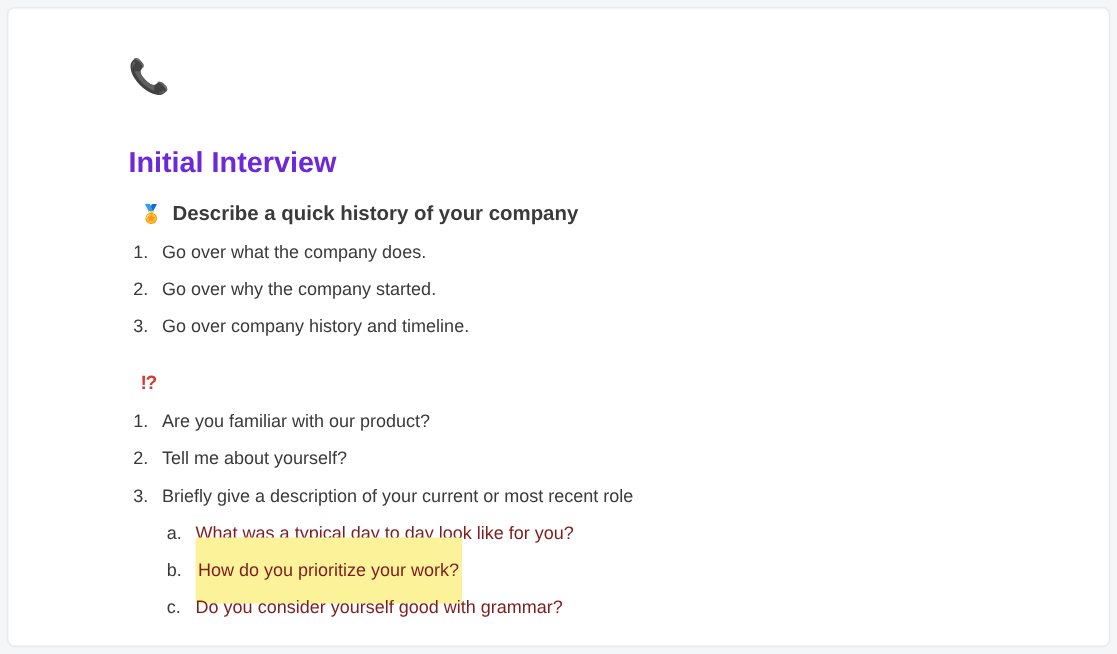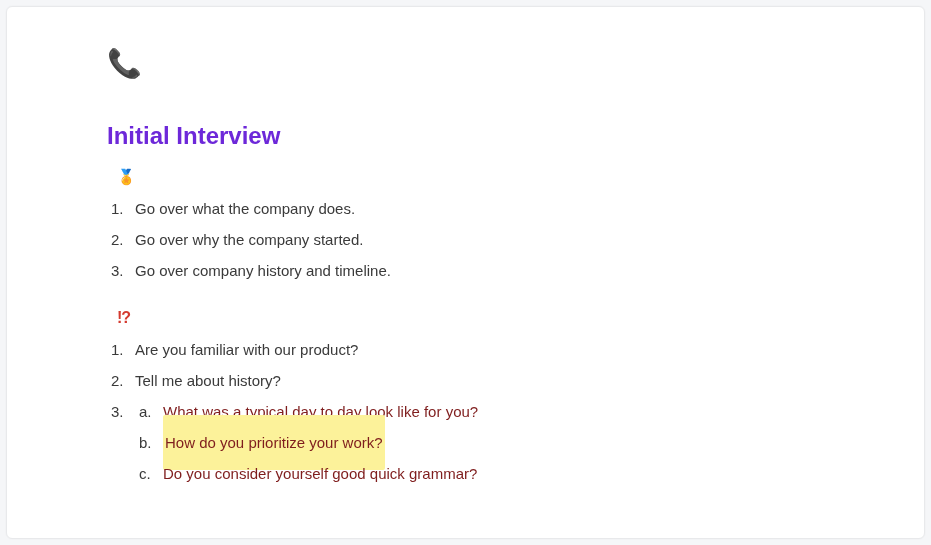--- a/index.html
+++ b/index.html
@@ -113,37 +113,39 @@
 <div class="document-card">
 
   <h1 class="page-title">
     <span class="emoji">📞</span>
   </h1>
 
   <h2 class="section-heading">Initial Interview</h2>
 
   <div class="sub-heading">
     <span class="emoji">🏅</span>
+    <span>Describe a quick history of your company</span>
   </div>
 
   <ol class="ordered-list">
     <li>Go over what the company does.</li>
     <li>Go over why the company started.</li>
     <li>Go over company history and timeline.</li>
   </ol>
 
   <div class="sub-heading">
     <span class="exclaim-icon">!?</span>
   </div>
 
   <ol class="ordered-list">
     <li>Are you familiar with our product?</li>
-    <li>Tell me about history?</li>
+    <li>Tell me about yourself?</li>
     <li>
+      <span>Briefly give a description of your current or most recent role</span>
       <ol class="sub-list">
         <li>What was a typical day to day look like for you?</li>
         <li><span class="highlight">How do you prioritize your work?</span></li>
-        <li>Do you consider yourself good quick grammar?</li>
+        <li>Do you consider yourself good with grammar?</li>
       </ol>
     </li>
   </ol>
 
 </div>
 
 </body></html>

